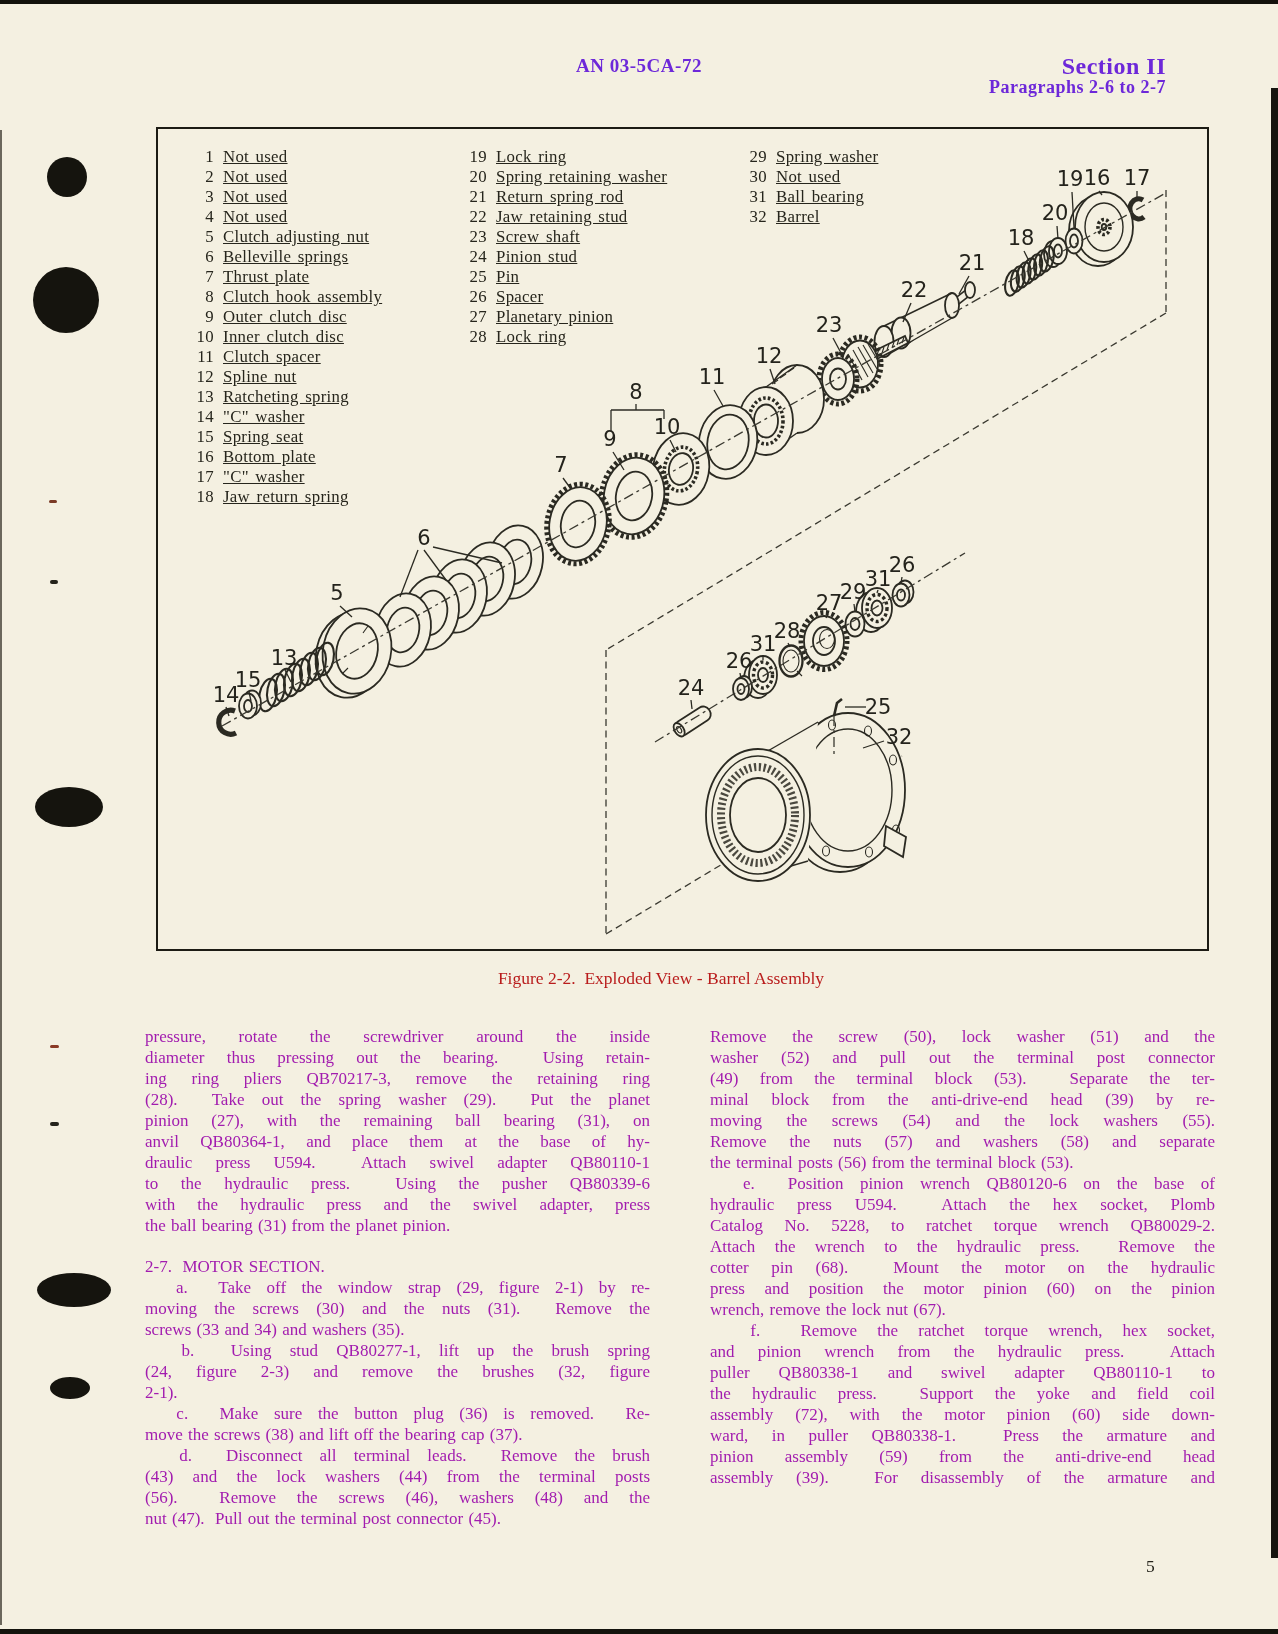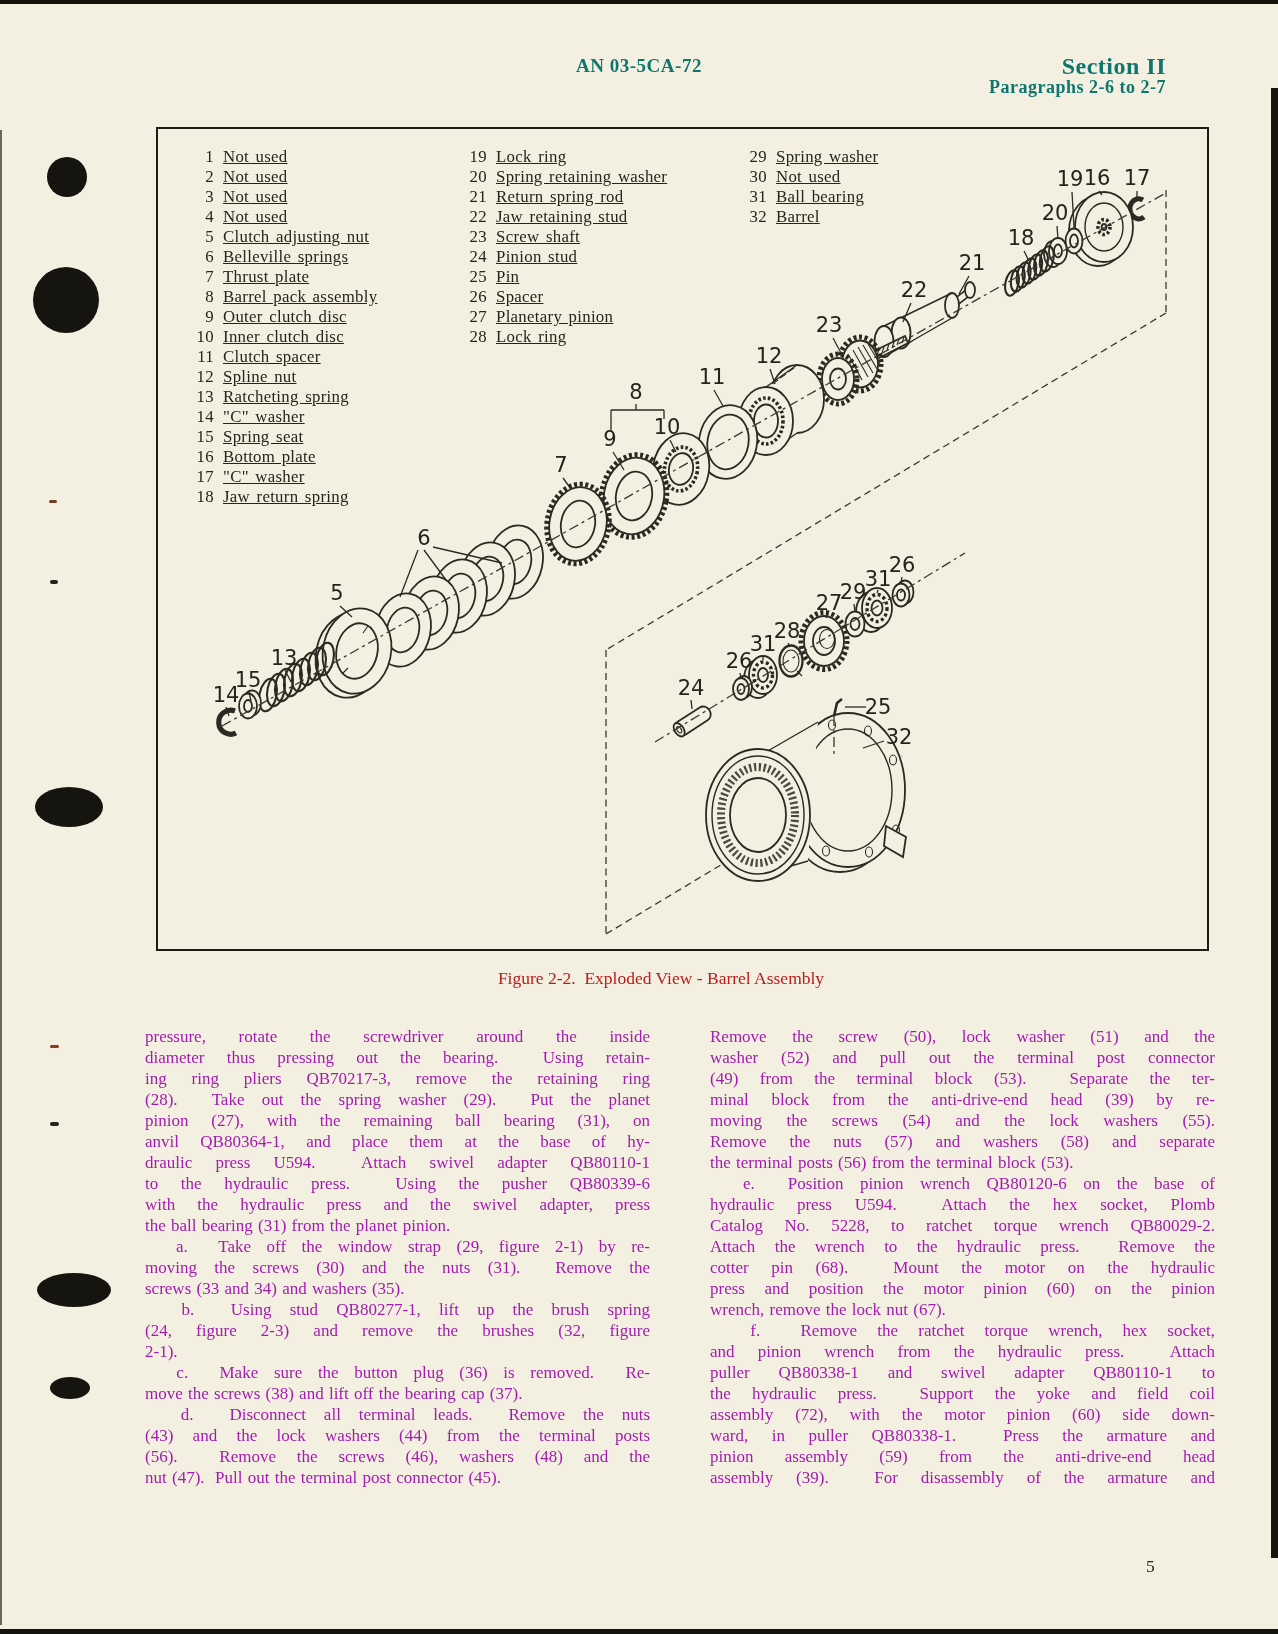--- a/index.html
+++ b/index.html
@@ -11,21 +11,21 @@
   .edge-top    { position:absolute; left:0; top:0; width:1278px; height:4px; background:#13120c; }
   .edge-right  { position:absolute; left:1271px; top:88px; width:7px; height:1470px; background:#16150f; }
   .edge-bottom { position:absolute; left:0; top:1629px; width:1278px; height:5px; background:#14130d; }
   .edge-left   { position:absolute; left:0; top:130px; width:2px; height:1495px; background:#6b675c; }
 
   
   .blob { position:absolute; background:#15140e; border-radius:50%; }
   .mark { position:absolute; border-radius:2px; }
 
   
-  .hdr { position:absolute; font-weight:700; color:#0f766e; letter-spacing:.5px; }
+  .hdr { position:absolute; font-weight:700; color:#6d28d9; letter-spacing:.5px; }
   .hdr-center { top:55px; left:0; width:1278px; text-align:center; font-size:19px; }
   .hdr-right1 { top:53px; right:112px; font-size:24px; }
   .hdr-right2 { top:77px; right:112px; font-size:18px; }
 
   
   .fig-border { position:absolute; left:156px; top:127px; width:1053px; height:824px;
                 border:2.5px solid #1c1b14; box-sizing:border-box; }
 
   
   .pl-col { position:absolute; font-size:16.8px; line-height:20px; color:#26251c;
@@ -124,21 +124,21 @@
       <div class="pl-row">
         <span class="pl-num">6</span>
         <span class="pl-label">Belleville springs</span>
       </div>
       <div class="pl-row">
         <span class="pl-num">7</span>
         <span class="pl-label">Thrust plate</span>
       </div>
       <div class="pl-row">
         <span class="pl-num">8</span>
-        <span class="pl-label">Barrel pack assembly</span>
+        <span class="pl-label">Clutch hook assembly</span>
       </div>
       <div class="pl-row">
         <span class="pl-num">9</span>
         <span class="pl-label">Outer clutch disc</span>
       </div>
       <div class="pl-row">
         <span class="pl-num">10</span>
         <span class="pl-label">Inner clutch disc</span>
       </div>
       <div class="pl-row">
@@ -547,36 +547,39 @@
         <div class="tl just">diameter thus pressing out the bearing.  Using retain-</div>
         <div class="tl just">ing ring pliers QB70217-3, remove the retaining ring</div>
         <div class="tl just">(28).  Take out the spring washer (29).  Put the planet</div>
         <div class="tl just">pinion (27), with the remaining ball bearing (31), on</div>
         <div class="tl just">anvil QB80364-1, and place them at the base of hy-</div>
         <div class="tl just">draulic press U594.  Attach swivel adapter QB80110-1</div>
         <div class="tl just">to the hydraulic press.  Using the pusher QB80339-6</div>
         <div class="tl just">with the hydraulic press and the swivel adapter, press</div>
         <div class="tl">the ball bearing (31) from the planet pinion.</div>
       </div>
+      <div class="para heading">
+        <div class="tl">2-7.  MOTOR SECTION.</div>
+      </div>
       <div class="para">
         <div class="tl just">  a.  Take off the window strap (29, figure 2-1) by re-</div>
         <div class="tl just">moving the screws (30) and the nuts (31).  Remove the</div>
         <div class="tl">screws (33 and 34) and washers (35).</div>
       </div>
       <div class="para">
         <div class="tl just">  b.  Using stud QB80277-1, lift up the brush spring</div>
         <div class="tl just">(24, figure 2-3) and remove the brushes (32, figure</div>
         <div class="tl">2-1).</div>
       </div>
       <div class="para">
         <div class="tl just">  c.  Make sure the button plug (36) is removed.  Re-</div>
         <div class="tl">move the screws (38) and lift off the bearing cap (37).</div>
       </div>
       <div class="para">
-        <div class="tl just">  d.  Disconnect all terminal leads.  Remove the nuts</div>
+        <div class="tl just">  d.  Disconnect all terminal leads.  Remove the brush</div>
         <div class="tl just">(43) and the lock washers (44) from the terminal posts</div>
         <div class="tl just">(56).  Remove the screws (46), washers (48) and the</div>
         <div class="tl">nut (47).  Pull out the terminal post connector (45).</div>
       </div>
     </div>
   <div class="bodycol right">
       <div class="para">
         <div class="tl just">Remove the screw (50), lock washer (51) and the</div>
         <div class="tl just">washer (52) and pull out the terminal post connector</div>
         <div class="tl just">(49) from the terminal block (53).  Separate the ter-</div>

